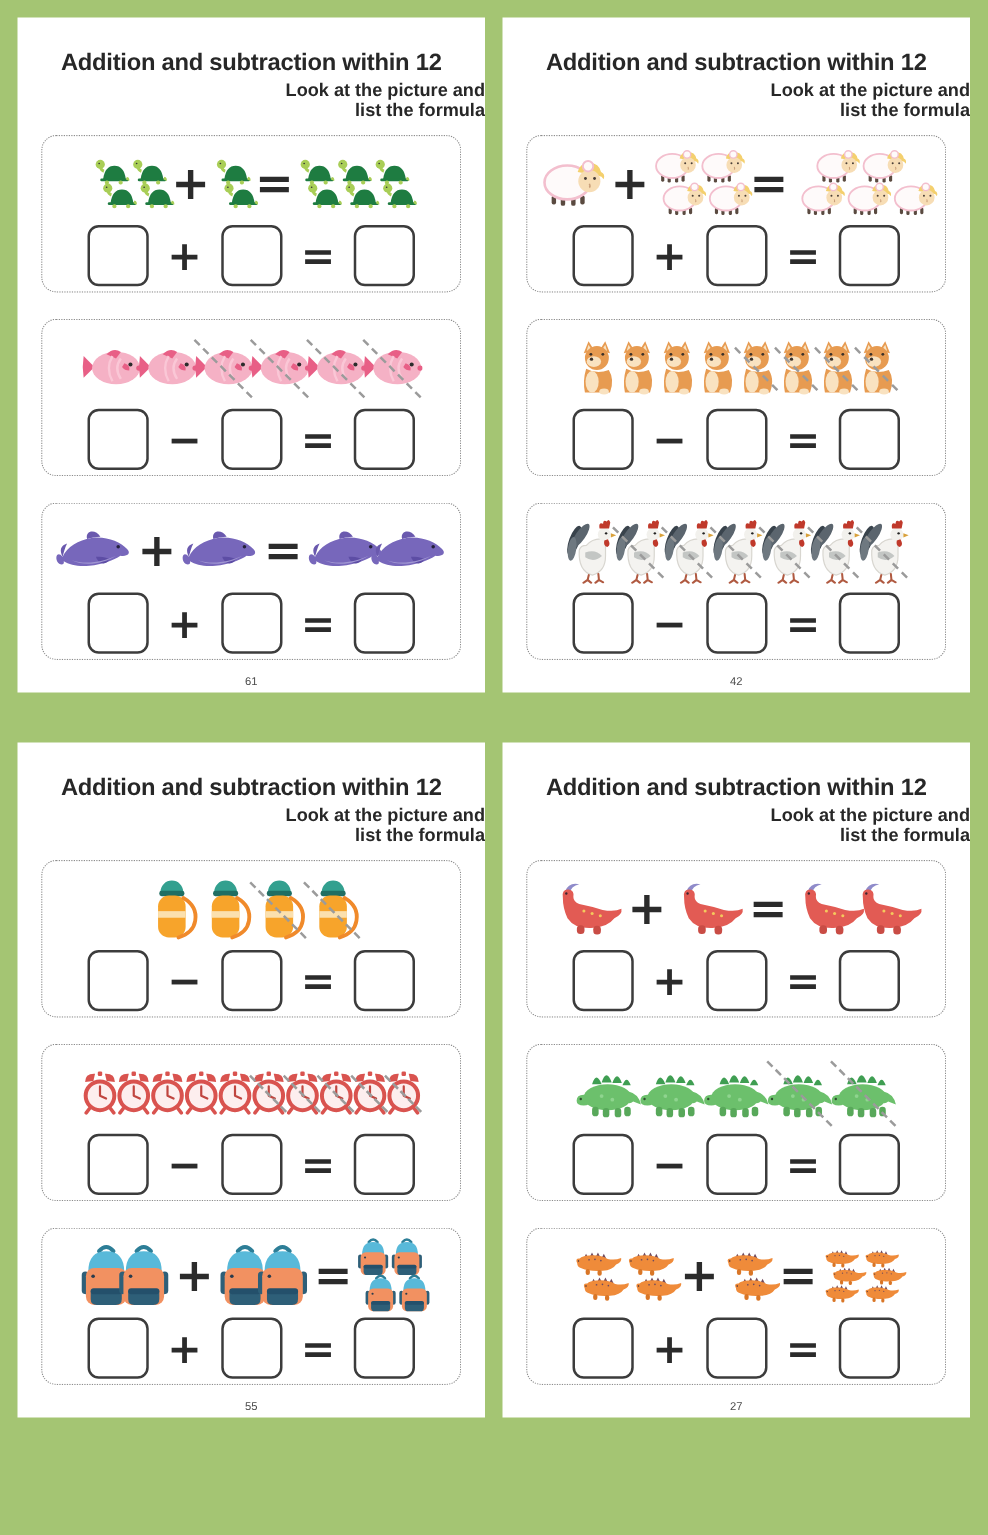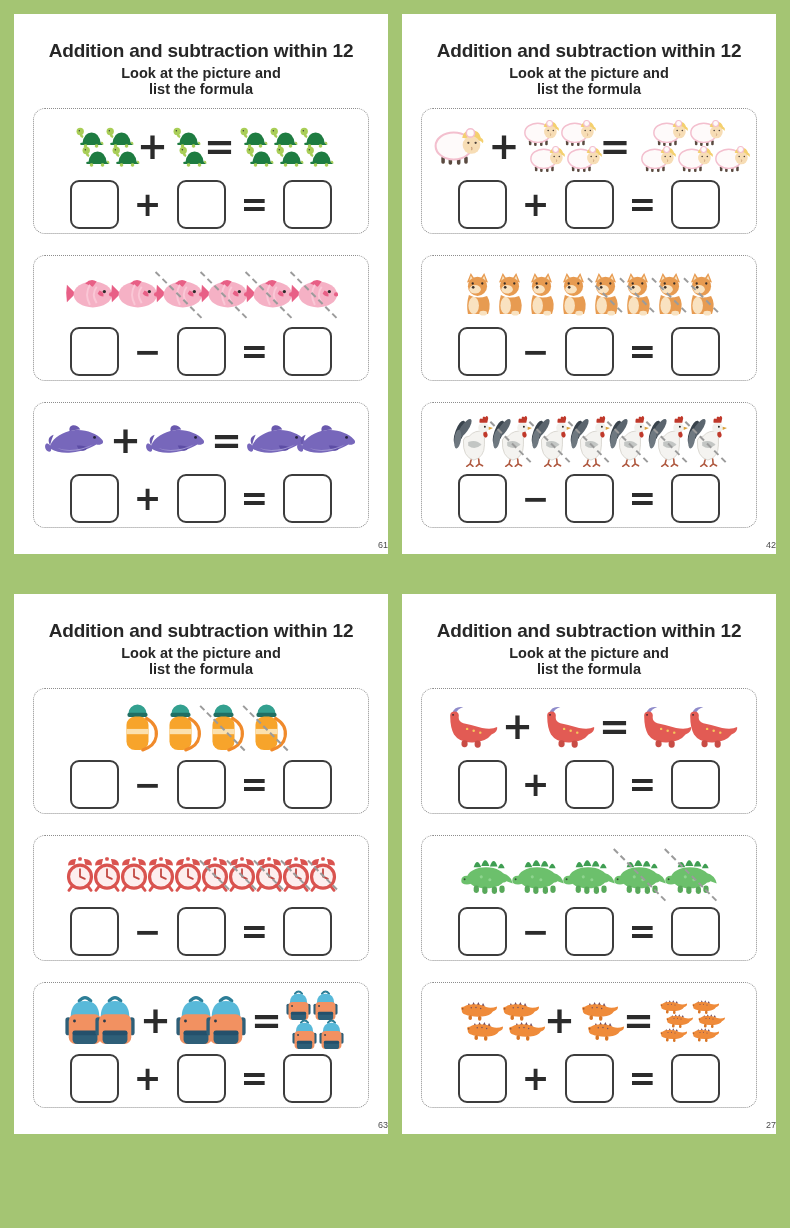--- a/index.html
+++ b/index.html
@@ -3,40 +3,40 @@
 <meta charset="utf-8">
 <style>
   html,body{margin:0;padding:0;}
   body{font-family:"Liberation Sans",sans-serif;}
   .canvas{width:790px;height:1180px;box-sizing:border-box;display:grid;
     grid-template-columns:374px 374px;grid-template-rows:540px 540px;
     column-gap:14px;row-gap:40px;padding:14px;}
   .page{background:#fff;position:relative;box-sizing:border-box;overflow:hidden;}
   .title{margin:26px 6px 3px;text-align:center;font-size:19px;font-weight:bold;
     letter-spacing:-0.2px;color:#272727;white-space:nowrap;}
-  .subtitle{text-align:center;font-size:14.5px;font-weight:bold;color:#272727;line-height:1.12;}
+  .subtitle{text-align:right;font-size:14.5px;font-weight:bold;color:#272727;line-height:1.12;}
   .problems{margin:11px 19px 0;display:flex;flex-direction:column;gap:21px;}
   .card{height:126px;box-sizing:border-box;border:1.6px dotted #8d8d8d;border-radius:12px;
     display:flex;flex-direction:column;justify-content:space-evenly;padding:4px 4px;}
   .pictures{height:70px;display:flex;align-items:center;justify-content:center;overflow:visible;}
   .equation{height:52px;display:flex;align-items:center;justify-content:center;gap:15px;}
   .abox{width:49px;height:49px;background:#fff;border:2.6px solid #3c3c3c;border-radius:9px;box-sizing:border-box;}
   .eq-op{font-size:33px;font-weight:900;color:#2b2b2b;line-height:1;font-family:"DejaVu Sans",sans-serif;}
   .pic-op{font-size:37px;font-weight:900;color:#2b2b2b;line-height:1;margin:0 3px;
     font-family:"DejaVu Sans",sans-serif;flex:0 0 auto;}
   .group{display:flex;flex-direction:column;align-items:center;justify-content:center;flex:0 0 auto;}
   .grow{display:flex;align-items:center;}
   .grow + .grow{margin-top:-3px;}
   .group .grow:nth-child(even){transform:translateX(6px);}
   .icon-wrap{position:relative;display:inline-flex;line-height:0;}
   .sub-row .icon-wrap + .icon-wrap{margin-left:-3px;}
   .pair .icon-wrap + .icon-wrap{margin-left:-14px;}
   .crossed::after{content:"";position:absolute;left:-18%;width:136%;top:50%;height:0;
     border-top:2px dashed #9b9b9b;transform:rotate(45deg);}
-  .page-number{position:absolute;bottom:4px;left:0;right:0;text-align:right;
+  .page-number{position:absolute;bottom:4px;left:0;right:0;text-align:center;
     font-size:9px;color:#4c4c4c;}
 </style>
 </head>
 <body style="background: rgb(164, 197, 115);">
 
 <div class="canvas" id="canvas">
   <section class="page">
     <div class="title">Addition and subtraction within 12</div>
     <div class="subtitle">
       <div>Look at the picture and</div>
@@ -1107,21 +1107,21 @@
           </div>
           <div class="equation">
             <div class="abox"></div>
             <span class="eq-op">+</span>
             <div class="abox"></div>
             <span class="eq-op">=</span>
             <div class="abox"></div>
           </div>
         </div>
       </div>
-    <div class="page-number">63</div>
+    <div class="page-number">55</div>
   </section>
 
   <section class="page">
     <div class="title">Addition and subtraction within 12</div>
     <div class="subtitle">
       <div>Look at the picture and</div>
       <div>list the formula</div>
     </div>
     <div class="problems">
         <div class="card">

